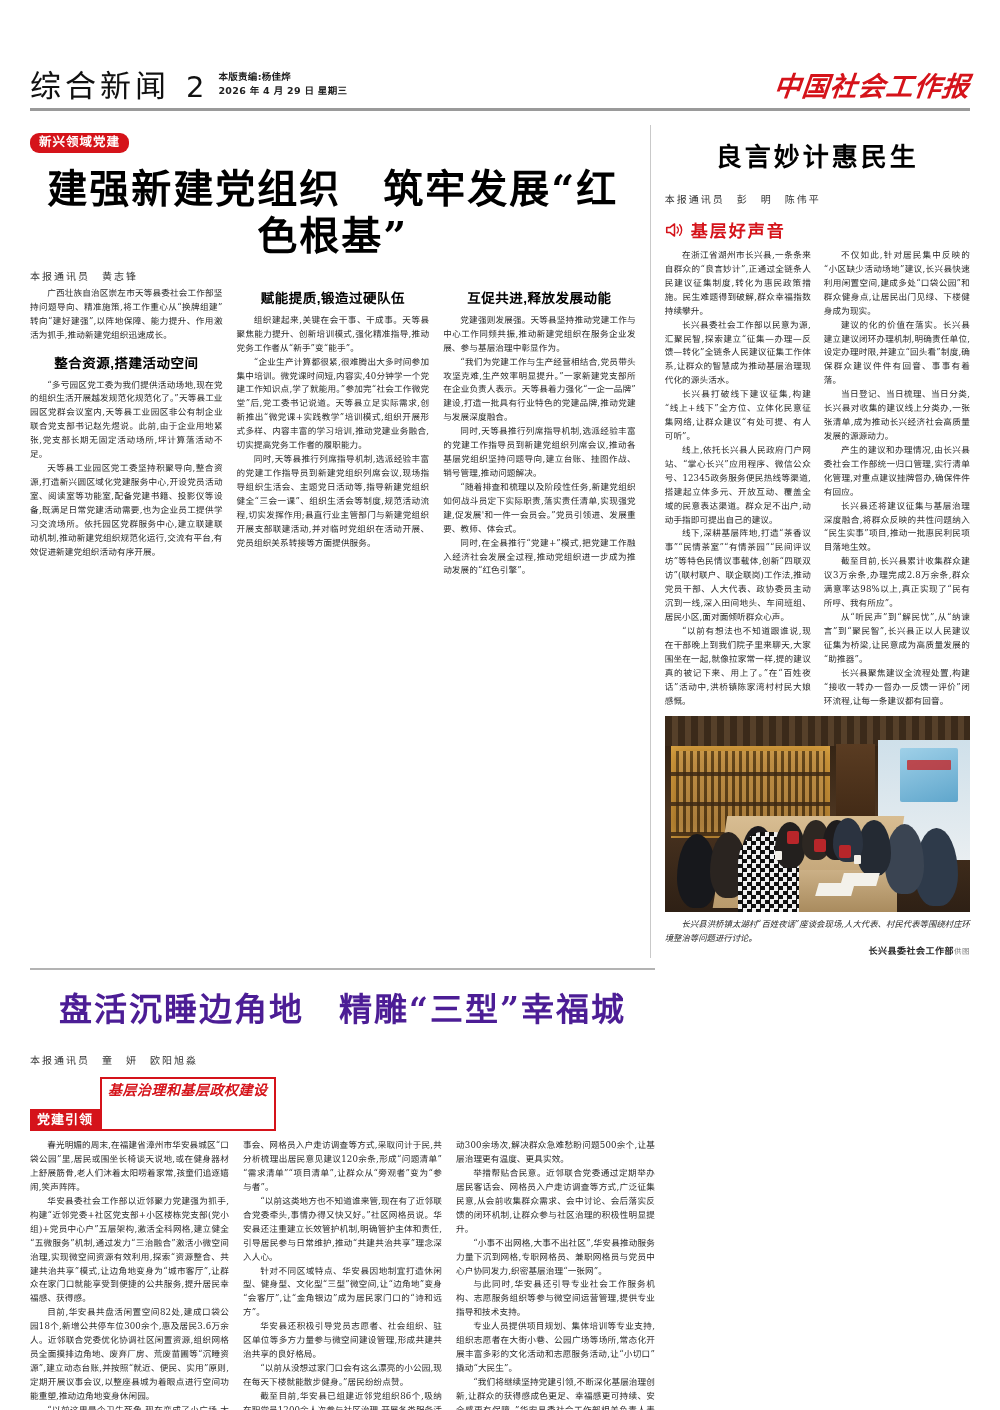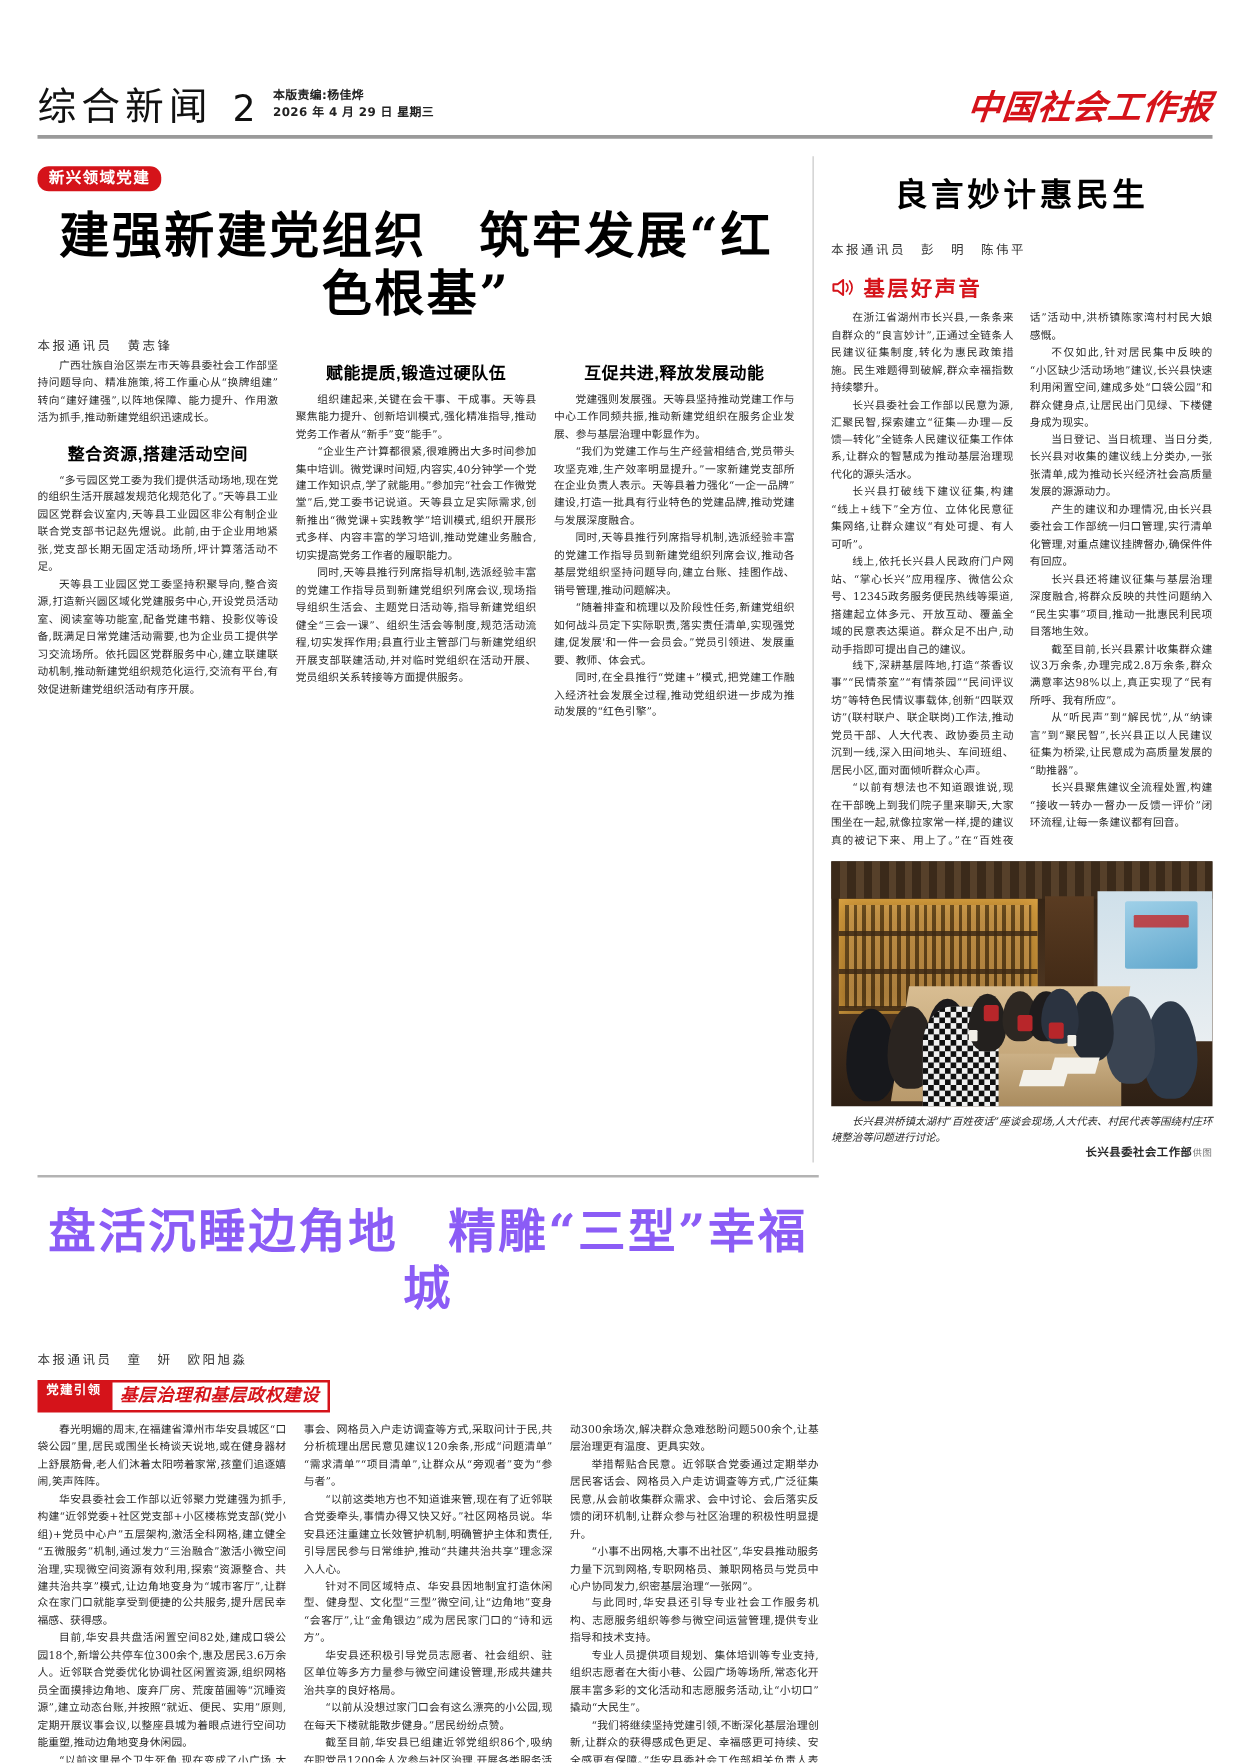--- a/index.html
+++ b/index.html
@@ -34,22 +34,22 @@
     font-size:12.5px;font-weight:bold;letter-spacing:1px;
     padding:3px 9px 4px;border-radius:9px;line-height:1;
   }
   .hl1{
     font-family:"DejaVu Serif","Liberation Serif",serif;
     font-weight:bold;font-size:40px;letter-spacing:2px;
     text-align:center;line-height:1.18;color:#000;margin:12px 0 0;
   }
   .hl-mid{
     font-family:"DejaVu Serif","Liberation Serif",serif;
-    font-weight:bold;font-size:38px;letter-spacing:2px;
-    text-align:center;line-height:1.2;color:#8b5cf6;
+    font-weight:bold;font-size:33px;letter-spacing:2px;
+    text-align:center;line-height:1.2;color:#4c1d95;
   }
   .hl-r{
     font-family:"DejaVu Serif","Liberation Serif",serif;
     font-weight:bold;font-size:26px;letter-spacing:3px;
     text-align:center;line-height:1.2;color:#000;
   }
   .byline{
     text-align:left;font-size:10px;color:#333;letter-spacing:2px;
     margin-top:9px;margin-bottom:4px;
   }
@@ -77,23 +77,23 @@
 
   .speaker-row{display:flex;align-items:center;gap:7px;margin:11px 0 7px;}
   .speaker-ico{width:19px;height:16px;flex:0 0 auto;}
   .speaker-label{color:#d5131a;font-weight:bold;font-size:17px;letter-spacing:2px;
     font-family:"DejaVu Sans","Liberation Sans",sans-serif;}
 
   .hrule{height:2px;background:#b3b3b3;}
 
   
   .banner2{display:flex;align-items:stretch;margin:10px 0 8px;width:260px;}
-  .banner2 .b1{background:#d5131a;color:#fff;font-weight:bold;font-size:10px;
+  .banner2 .b1{background:#d5131a;color:#fff;font-weight:bold;font-size:13px;
     letter-spacing:1px;padding:3px 7px;line-height:1.25;
-    font-family:"DejaVu Sans","Liberation Sans",sans-serif;}
+    font-family:"DejaVu Sans","Liberation Sans",sans-serif;margin-top:32px;}
   .banner2 .b2{border:2px solid #d5131a;color:#d5131a;font-weight:bold;font-size:14px;
     letter-spacing:.5px;padding:2px 6px;line-height:1.3;font-style:italic;
     font-family:"DejaVu Serif","Liberation Serif",serif;}
 
   
   .photo-wrap{margin-top:8px;}
   .photo{
     width:100%;height:196px;position:relative;overflow:hidden;
     background:linear-gradient(180deg,#2b1d12 0%,#3a2817 22%,#4b3420 50%,#2e2015 100%);
   }
@@ -215,20 +215,21 @@
       </div>
 
       <div class="cols2">
         <p class="bodytext">在浙江省湖州市长兴县,一条条来自群众的“良言妙计”,正通过全链条人民建议征集制度,转化为惠民政策措施。民生难题得到破解,群众幸福指数持续攀升。</p>
         <p class="bodytext">长兴县委社会工作部以民意为源,汇聚民智,探索建立“征集—办理—反馈—转化”全链条人民建议征集工作体系,让群众的智慧成为推动基层治理现代化的源头活水。</p>
         <p class="bodytext">长兴县打破线下建议征集,构建“线上+线下”全方位、立体化民意征集网络,让群众建议“有处可提、有人可听”。</p>
         <p class="bodytext">线上,依托长兴县人民政府门户网站、“掌心长兴”应用程序、微信公众号、12345政务服务便民热线等渠道,搭建起立体多元、开放互动、覆盖全域的民意表达渠道。群众足不出户,动动手指即可提出自己的建议。</p>
         <p class="bodytext">线下,深耕基层阵地,打造“茶香议事”“民情茶室”“有情茶园”“民间评议坊”等特色民情议事载体,创新“四联双访”(联村联户、联企联岗)工作法,推动党员干部、人大代表、政协委员主动沉到一线,深入田间地头、车间班组、居民小区,面对面倾听群众心声。</p>
         <p class="bodytext">“以前有想法也不知道跟谁说,现在干部晚上到我们院子里来聊天,大家围坐在一起,就像拉家常一样,提的建议真的被记下来、用上了。”在“百姓夜话”活动中,洪桥镇陈家湾村村民大娘感慨。</p>
         <p class="bodytext">不仅如此,针对居民集中反映的“小区缺少活动场地”建议,长兴县快速利用闲置空间,建成多处“口袋公园”和群众健身点,让居民出门见绿、下楼健身成为现实。</p>
+        <p class="bodytext">建议的化的价值在落实。长兴县建立建议闭环办理机制,明确责任单位,设定办理时限,并建立“回头看”制度,确保群众建议件件有回音、事事有着落。</p>
         <p class="bodytext">当日登记、当日梳理、当日分类,长兴县对收集的建议线上分类办,一张张清单,成为推动长兴经济社会高质量发展的源源动力。</p>
         <p class="bodytext">产生的建议和办理情况,由长兴县委社会工作部统一归口管理,实行清单化管理,对重点建议挂牌督办,确保件件有回应。</p>
         <p class="bodytext">长兴县还将建议征集与基层治理深度融合,将群众反映的共性问题纳入“民生实事”项目,推动一批惠民利民项目落地生效。</p>
         <p class="bodytext">截至目前,长兴县累计收集群众建议3万余条,办理完成2.8万余条,群众满意率达98%以上,真正实现了“民有所呼、我有所应”。</p>
         <p class="bodytext">从“听民声”到“解民忧”,从“纳谏言”到“聚民智”,长兴县正以人民建议征集为桥梁,让民意成为高质量发展的“助推器”。</p>
         <p class="bodytext">长兴县聚焦建议全流程处置,构建“接收一转办一督办一反馈一评价”闭环流程,让每一条建议都有回音。</p>
       </div>
 
       <div class="photo-wrap">
         <div class="photo">

